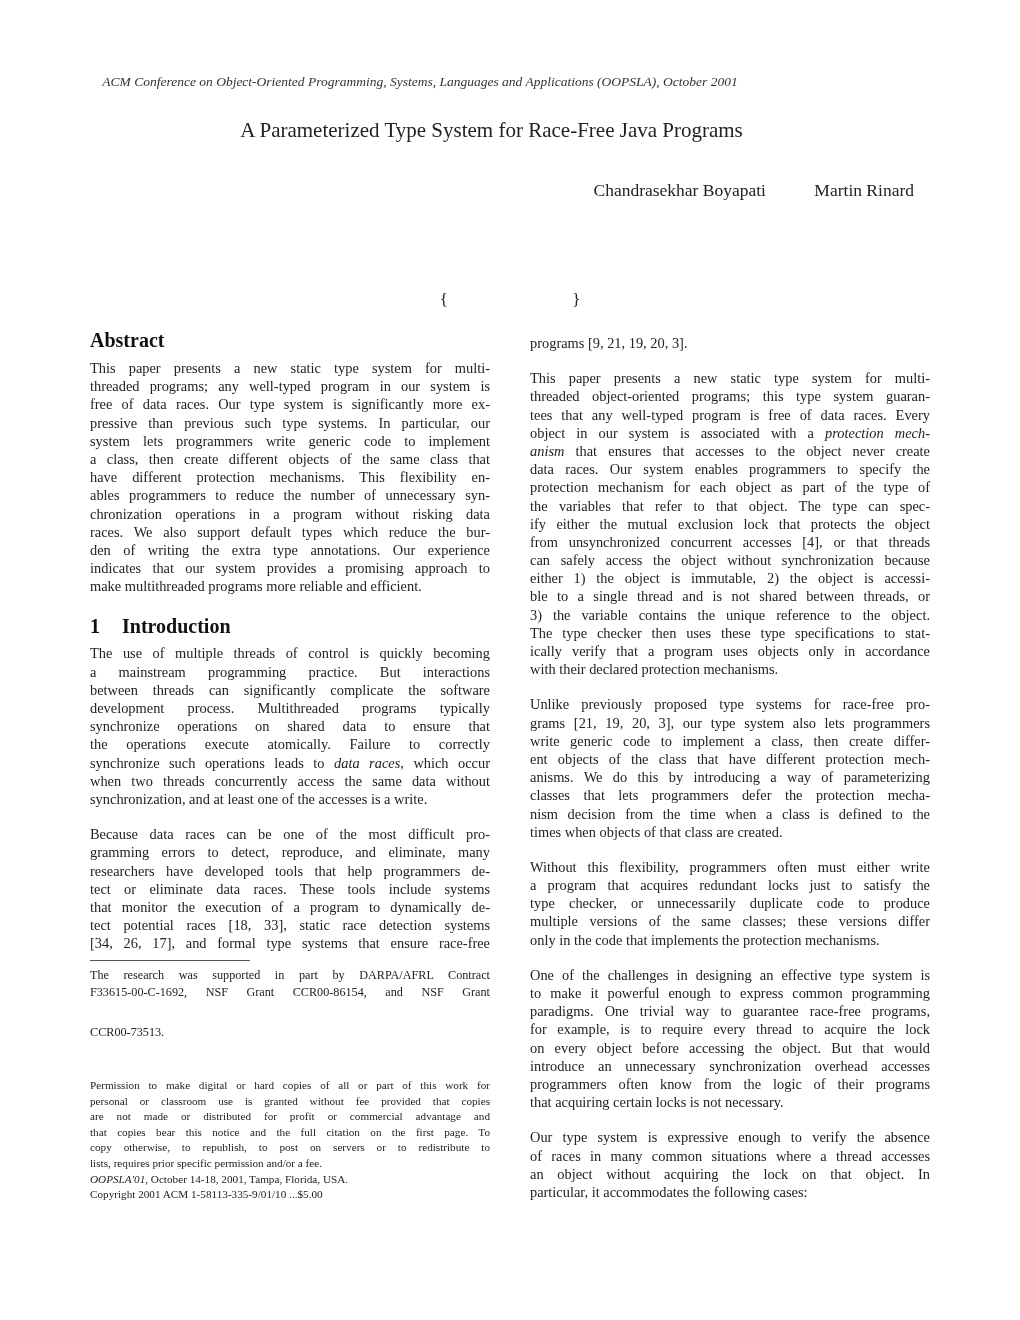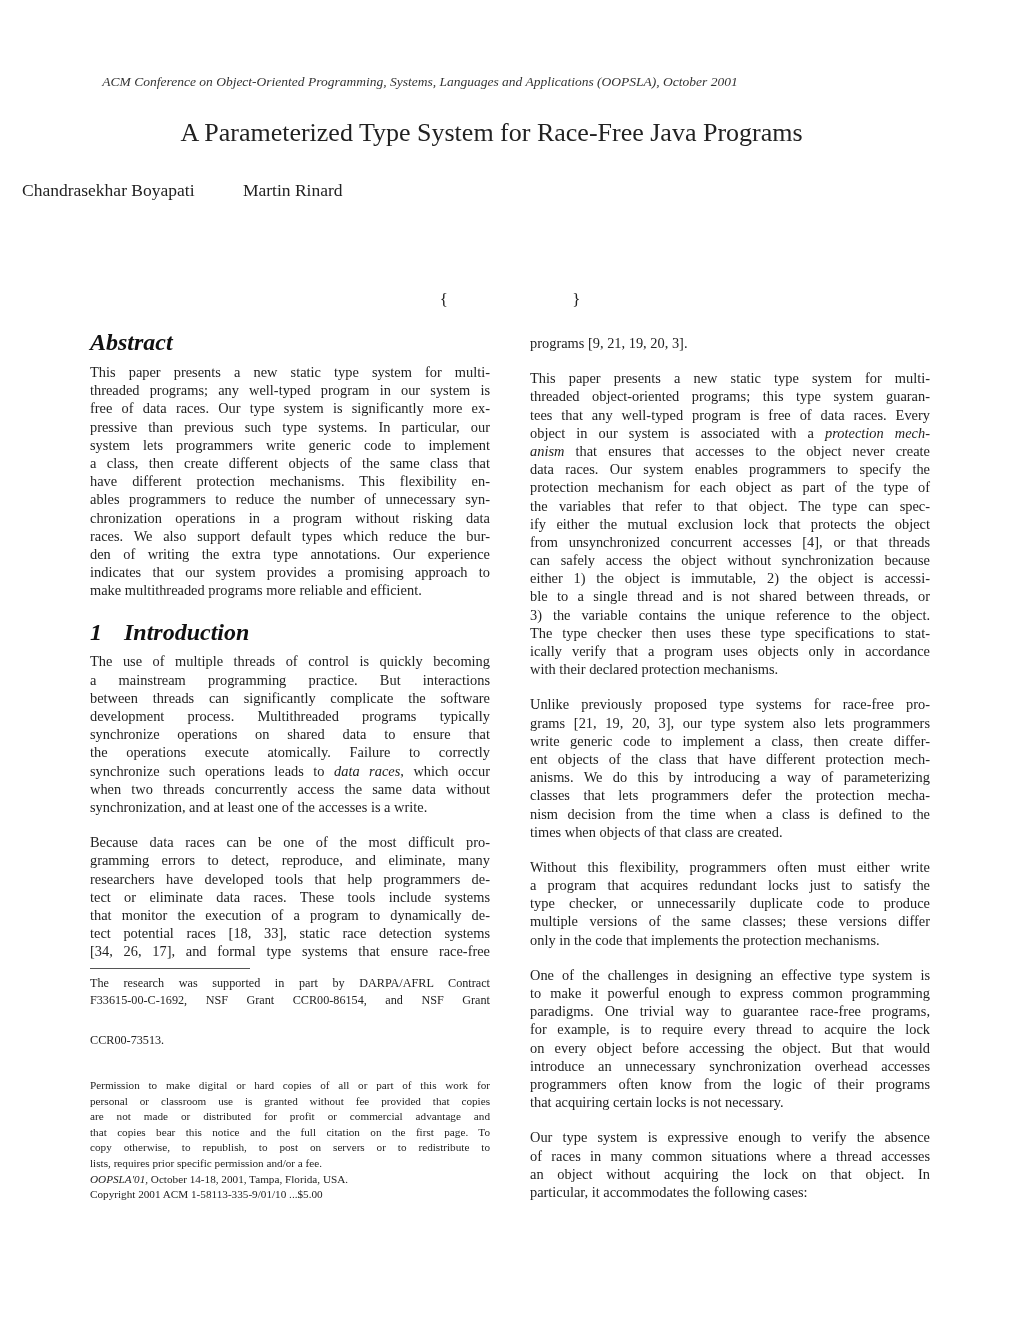--- a/index.html
+++ b/index.html
@@ -1,31 +1,31 @@
 <!DOCTYPE html>
 <html><head>
 <meta charset="utf-8">
 <style>
   html, body { margin: 0; padding: 0; background: #ffffff; }
   body { width: 1020px; height: 1320px; position: relative; overflow: hidden;
          font-family: "DejaVu Serif", "Liberation Serif", serif; color: #222; }
   .venue { position: absolute; top: 74px; left: 0; width: 840px; text-align: center;
            font-family: "Liberation Serif", serif; font-style: italic; font-size: 13.5px; color: #333; }
   .title { position: absolute; top: 118px; left: 0; width: 983px; text-align: center;
-           font-family: "Liberation Serif", serif; font-size: 26px; color: #222; }
-  .authors { position: absolute; top: 180px; left: 0; width: 936px; text-align: left;
+           font-family: "Liberation Serif", serif; font-size: 21px; color: #222; }
+  .authors { position: absolute; top: 180px; left: 0; width: 936px; text-align: right;
              font-family: "Liberation Serif", serif; font-size: 17.5px; color: #222; }
   .authors span { display: inline-block; margin: 0 22px; }
   .braces { position: absolute; top: 290px; left: 0; width: 1020px; text-align: center;
             font-family: "Liberation Serif", serif; font-size: 17px; color: #222; }
   .braces span { display: inline-block; margin: 0 60px; }
   .col { position: absolute; width: 400px; }
   .col.left { left: 90px; }
   .col.right { left: 530px; }
-  .heading { font-family: "Liberation Serif", serif; font-weight: bold; font-size: 24px; color: #111; font-style: italic; }
+  .heading { font-family: "Liberation Serif", serif; font-weight: bold; font-size: 20px; color: #111; }
   .line { font-family: "Liberation Serif", serif; font-size: 14.4px; line-height: 18.2px; height: 18.2px;
           white-space: nowrap; text-align: justify; text-align-last: justify; color: #222; }
   .line.last { text-align-last: left; }
   .para { margin-bottom: 17px; }
   em { font-style: italic; }
   .fn-rule { width: 160px; border-top: 1.3px solid #555; margin: 8px 0 6px 0; }
   .fnline { font-family: "Liberation Serif", serif; font-size: 12.2px; line-height: 16.2px; height: 16.2px;
             white-space: nowrap; text-align: justify; text-align-last: justify; color: #222; }
   .fnline.last { text-align-last: left; margin-top: 24px; }
   .perm { font-family: "Liberation Serif", serif; font-size: 11.2px; line-height: 15.6px; height: 15.6px;

